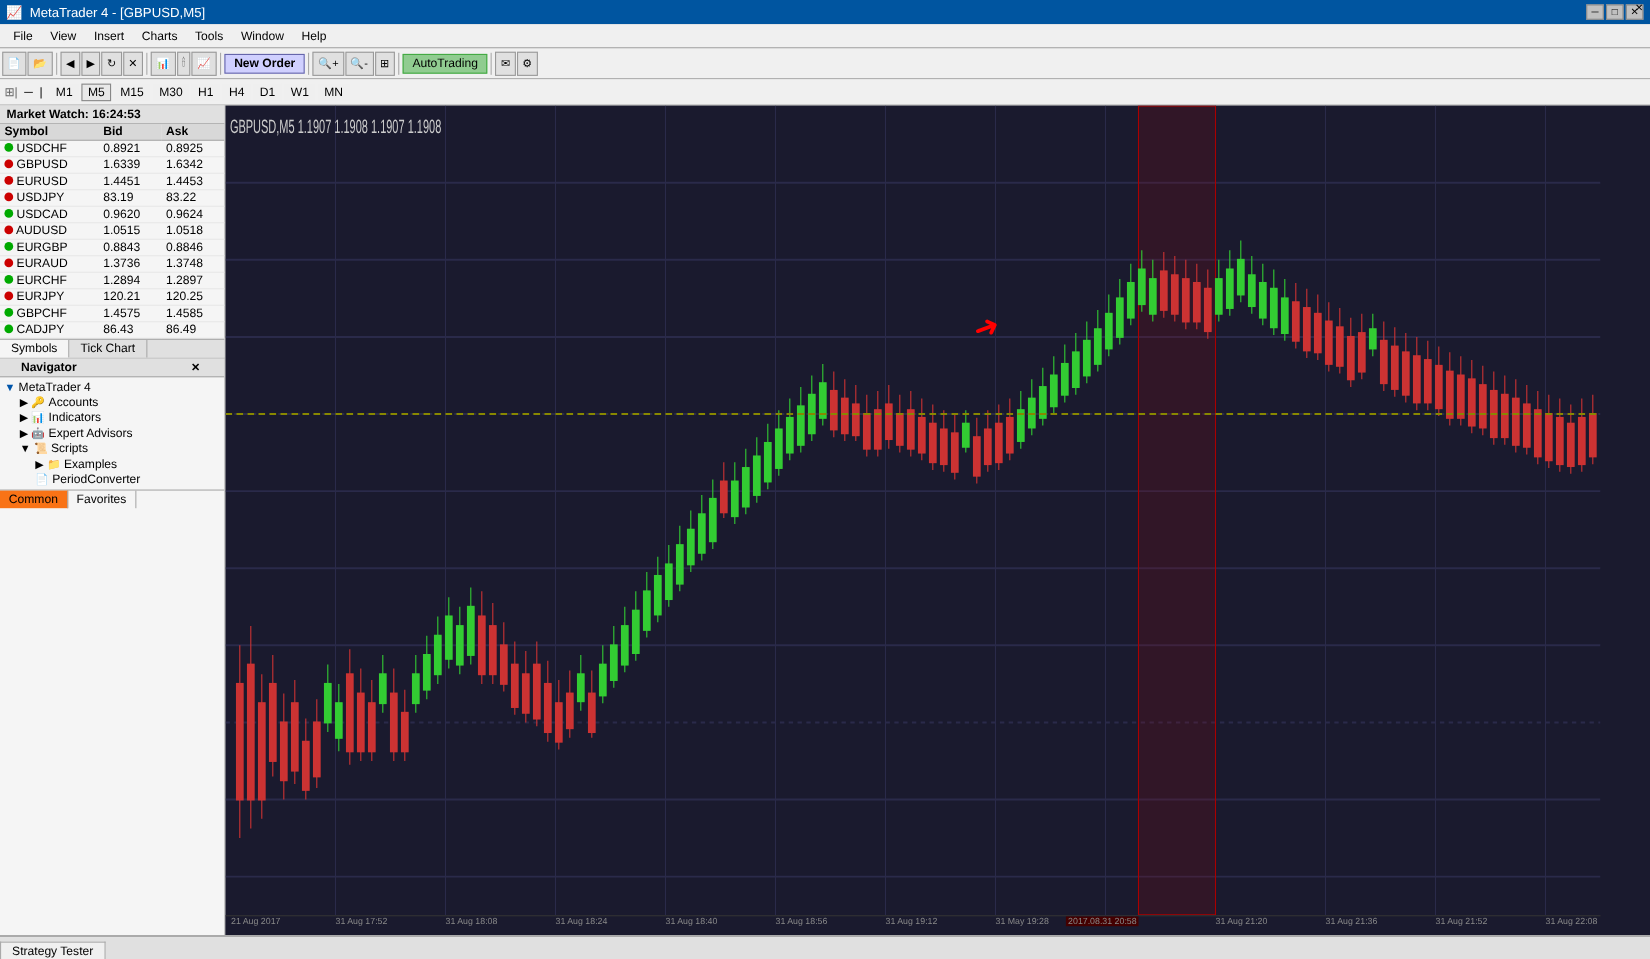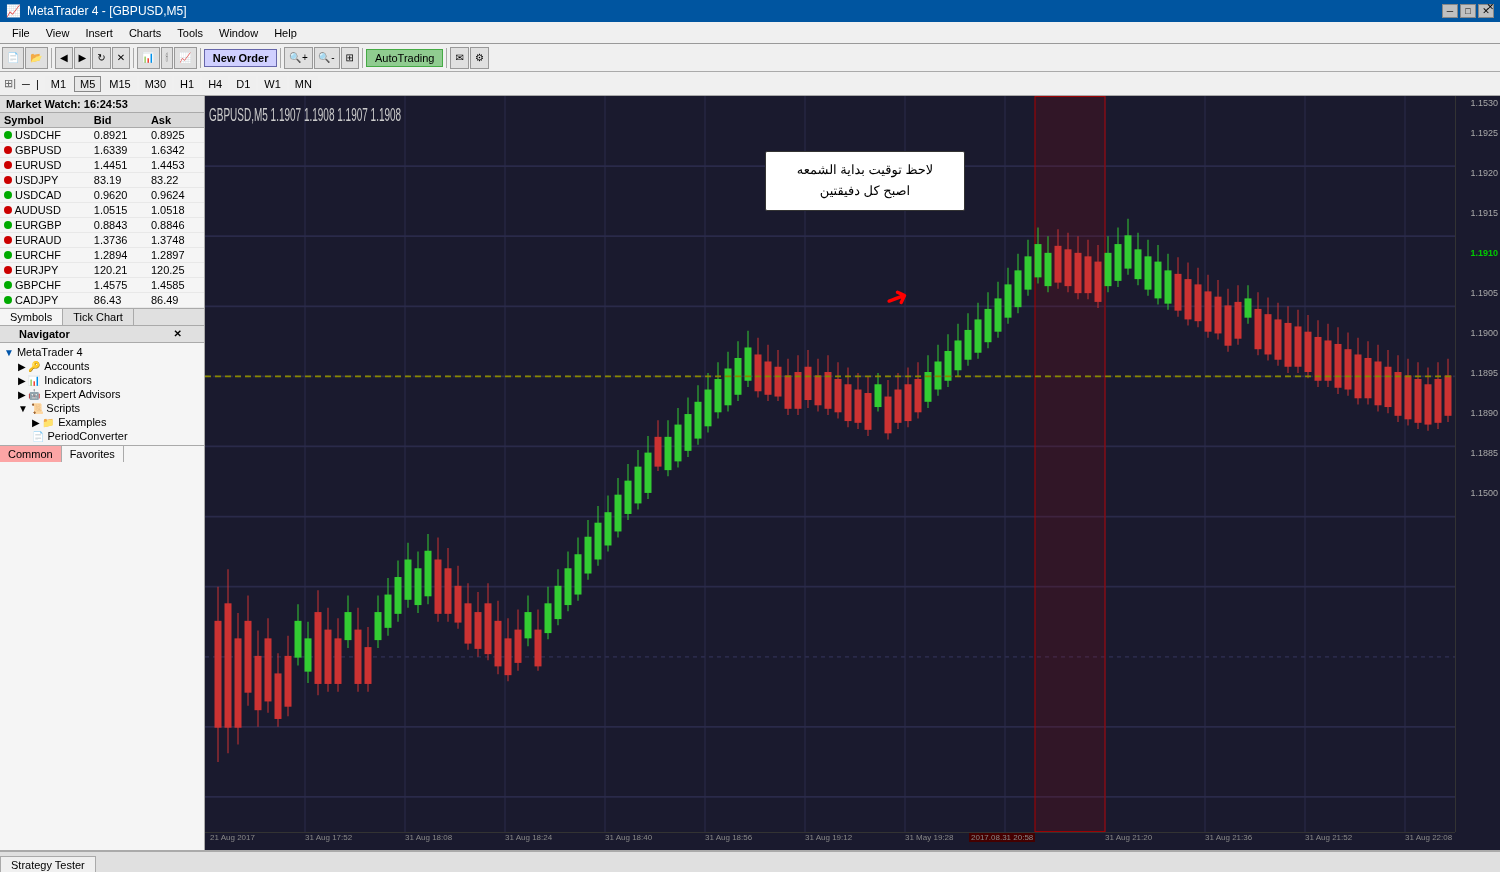--- a/index.html
+++ b/index.html
@@ -68,21 +68,21 @@
     
     
     .annotation-box { position: absolute; background: white; border: 1px solid #333; padding: 8px 12px; text-align: center; font-size: 13px; line-height: 1.6; direction: rtl; font-family: 'Arial', sans-serif; border-radius: 2px; }
 
     
     .tester-panel { height: 240px; background: #f0f0f0; border-top: 2px solid #aaa; display: flex; flex-direction: column; }
     .tester-tabs { display: flex; background: #e0e0e0; border-bottom: 1px solid #aaa; height: 22px; align-items: flex-end; }
 
     .common-fav-tabs { display: flex; border-top: 1px solid #aaa; }
     .small-tab { padding: 2px 8px; font-size: 11px; cursor: pointer; border-right: 1px solid #aaa; }
-    .small-tab.active { background: #fca5a5; }
+    .small-tab.active { background: #f97316; }
 
     .nav-close-btn { cursor: pointer; font-size: 10px; padding: 0 3px; }
   </style>
 </head>
 <body>
 
 <div class="title-bar">
   <div class="title-bar-left">
     <span>📈</span>
     <span>MetaTrader 4 - [GBPUSD,M5]</span>
@@ -621,54 +621,37 @@
         <g fill="#33cc33" stroke="#33cc33">
           <rect x="1040" y="116" width="6" height="10"></rect>
             <line x1="1043" y1="108" x2="1043" y2="130" stroke-width="1"></line>
         </g>
 
         <line x1="0" y1="160" x2="1250" y2="160" stroke="#888800" stroke-width="1" stroke-dasharray="6,4"></line>
 
         <text x="4" y="14" fill="#cccccc" font-size="10" font-family="sans-serif">GBPUSD,M5  1.1907 1.1908 1.1907 1.1908</text>
       </svg>
 
-      <div style="position:absolute;top:0;right:0;width:45px;bottom:18px;background:#1a1a2e;border-left:1px solid #333;">
-        <div style="position:absolute;top:2px;right:2px;font-size:9px;color:#aaaaaa;">1.1530</div>
-        <div style="position:absolute;top:32px;right:2px;font-size:9px;color:#aaaaaa;">1.1925</div>
-        <div style="position:absolute;top:72px;right:2px;font-size:9px;color:#aaaaaa;">1.1920</div>
-        <div style="position:absolute;top:112px;right:2px;font-size:9px;color:#aaaaaa;">1.1915</div>
-        <div style="position:absolute;top:152px;right:2px;font-size:9px;color:#00cc00;font-weight:bold;">1.1910</div>
-        <div style="position:absolute;top:192px;right:2px;font-size:9px;color:#aaaaaa;">1.1905</div>
-        <div style="position:absolute;top:232px;right:2px;font-size:9px;color:#aaaaaa;">1.1900</div>
-        <div style="position:absolute;top:272px;right:2px;font-size:9px;color:#aaaaaa;">1.1895</div>
-        <div style="position:absolute;top:312px;right:2px;font-size:9px;color:#aaaaaa;">1.1890</div>
-        <div style="position:absolute;top:352px;right:2px;font-size:9px;color:#aaaaaa;">1.1885</div>
-        <div style="position:absolute;top:392px;right:2px;font-size:9px;color:#aaaaaa;">1.1500</div>
-      </div>
 
       <div style="position:absolute;bottom:0;left:0;right:45px;height:18px;background:#1a1a2e;border-top:1px solid #333;overflow:hidden;">
         <span style="position:absolute;left:5px;font-size:8px;color:#888;">21 Aug 2017</span>
         <span style="position:absolute;left:100px;font-size:8px;color:#888;">31 Aug 17:52</span>
         <span style="position:absolute;left:200px;font-size:8px;color:#888;">31 Aug 18:08</span>
         <span style="position:absolute;left:300px;font-size:8px;color:#888;">31 Aug 18:24</span>
         <span style="position:absolute;left:400px;font-size:8px;color:#888;">31 Aug 18:40</span>
         <span style="position:absolute;left:500px;font-size:8px;color:#888;">31 Aug 18:56</span>
         <span style="position:absolute;left:600px;font-size:8px;color:#888;">31 Aug 19:12</span>
         <span style="position:absolute;left:700px;font-size:8px;color:#888;">31 May 19:28</span>
         <span style="position:absolute;left:764px;font-size:8px;color:#888;background:#440000;padding:0 2px;">2017.08.31 20:58</span>
         <span style="position:absolute;left:900px;font-size:8px;color:#888;">31 Aug 21:20</span>
         <span style="position:absolute;left:1000px;font-size:8px;color:#888;">31 Aug 21:36</span>
         <span style="position:absolute;left:1100px;font-size:8px;color:#888;">31 Aug 21:52</span>
         <span style="position:absolute;left:1200px;font-size:8px;color:#888;">31 Aug 22:08</span>
       </div>
 
-      <div class="annotation-box" style="position:absolute;top:55px;left:560px;width:200px;">
-        <span>لاحظ توقيت بداية الشمعه</span><br>
-        <span>اصبح كل دفيقتين</span>
-      </div>
 
       <div style="position:absolute;top:185px;left:680px;color:red;font-size:28px;transform:rotate(-20deg);">➜</div>
     </div>
   </div>
 </div>
 
 <div class="tester-panel">
   <div class="tester-tabs">
     <div class="chart-tab active" style="background:#f0f0f0;color:#000;">Strategy Tester</div>
     <div style="position:absolute;right:4px;top:0;font-size:9px;padding:2px;cursor:pointer;">✕</div>

